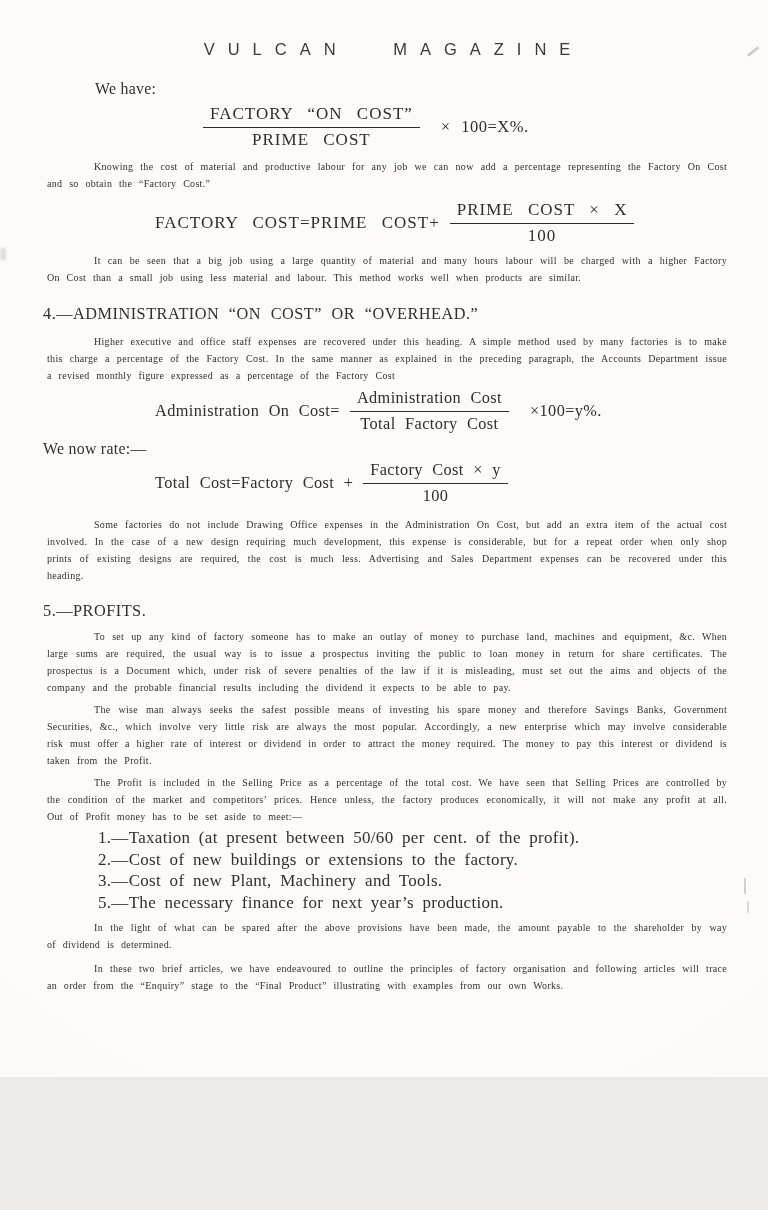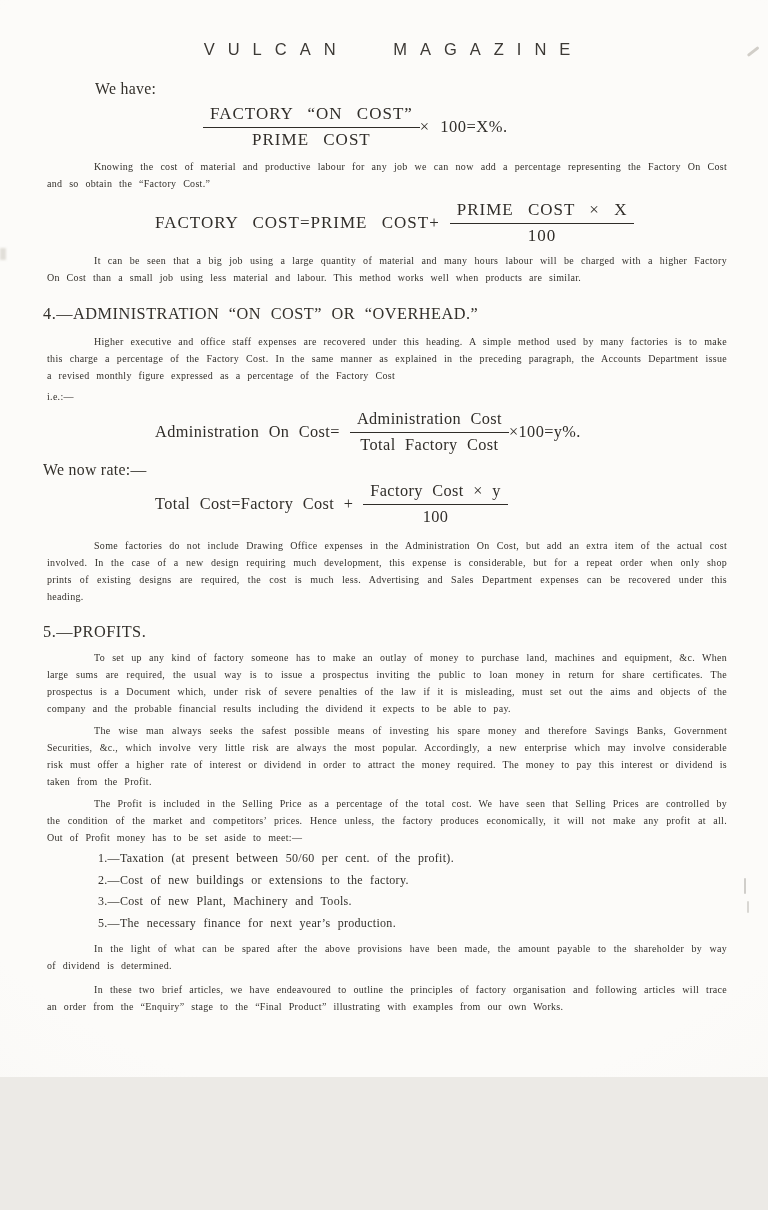--- a/index.html
+++ b/index.html
@@ -45,27 +45,27 @@
   .f-caps{font-size:17px;letter-spacing:1px;word-spacing:9px;}
   .f-mixed{font-size:16.3px;letter-spacing:.4px;word-spacing:5px;}
   .f1{margin-top:6px;margin-left:160px;}
   .f2{margin-top:8px;margin-left:112px;}
   .f3{margin-top:3px;margin-left:112px;}
   .f4{margin-top:2px;margin-left:112px;}
   .frac{display:inline-flex;flex-direction:column;align-items:center;text-align:center;}
   .num{border-bottom:1.5px solid #302d29;padding:0 7px 3px;}
   .den{padding-top:2px;}
   .lhs{margin-right:10px;}
-  .rhs{margin-left:0;}
+  .rhs{margin-left:21px;}
   .f1 .rhs{font-size:16.5px;letter-spacing:.5px;word-spacing:6px;}
 
   .list{margin:4px 0 0 0;padding:0;list-style:none;}
   .list li{
     margin-left:115px;text-indent:-60px;margin-top:4px;
-    font-size:12px;line-height:17.5px;letter-spacing:.3px;word-spacing:4px;
+    font-size:17px;line-height:17.5px;letter-spacing:.3px;word-spacing:4px;
     text-align:left;
   }
   .list li:first-child{margin-top:0;}
 
   
   .artifact{position:absolute;pointer-events:none;}
   .a-tr{right:8px;top:50px;width:14px;height:2.5px;background:#c9c6c0;transform:rotate(-38deg);border-radius:2px;opacity:.85;}
   .a-r1{right:22px;top:878px;width:2px;height:16px;background:#b9b6b0;opacity:.65;border-radius:1px;}
   .a-r2{right:19px;top:901px;width:2px;height:12px;background:#c2bfb9;opacity:.6;border-radius:1px;}
   .a-l1{left:0;top:248px;width:6px;height:12px;background:#dbd8d2;filter:blur(1px);opacity:.8;}
@@ -104,21 +104,20 @@
         <span class="num">PRIME COST × X</span>
         <span class="den">100</span>
       </span>
     </div>
 
     <p class="body ind mt6">It can be seen that a big job using a large quantity of material and many hours labour will be charged with a higher Factory On Cost than a small job using less material and labour. This method works well when products are similar.</p>
 
     <h2 class="sec-heading h-sec4">4.—ADMINISTRATION “ON COST” OR “OVERHEAD.”</h2>
 
     <p class="body ind mt9">Higher executive and office staff expenses are recovered under this heading. A simple method used by many factories is to make this charge a percentage of the Factory Cost. In the same manner as explained in the preceding paragraph, the Accounts Department issue a revised monthly figure expressed as a percentage of the Factory Cost</p>
-    <div class="body tail">i.e.:—</div>
 
     <div class="formula f-mixed f3">
       <span class="lhs">Administration On Cost=</span>
       <span class="frac">
         <span class="num">Administration Cost</span>
         <span class="den">Total Factory Cost</span>
       </span>
       <span class="rhs">×100=y%.</span>
     </div>
 

